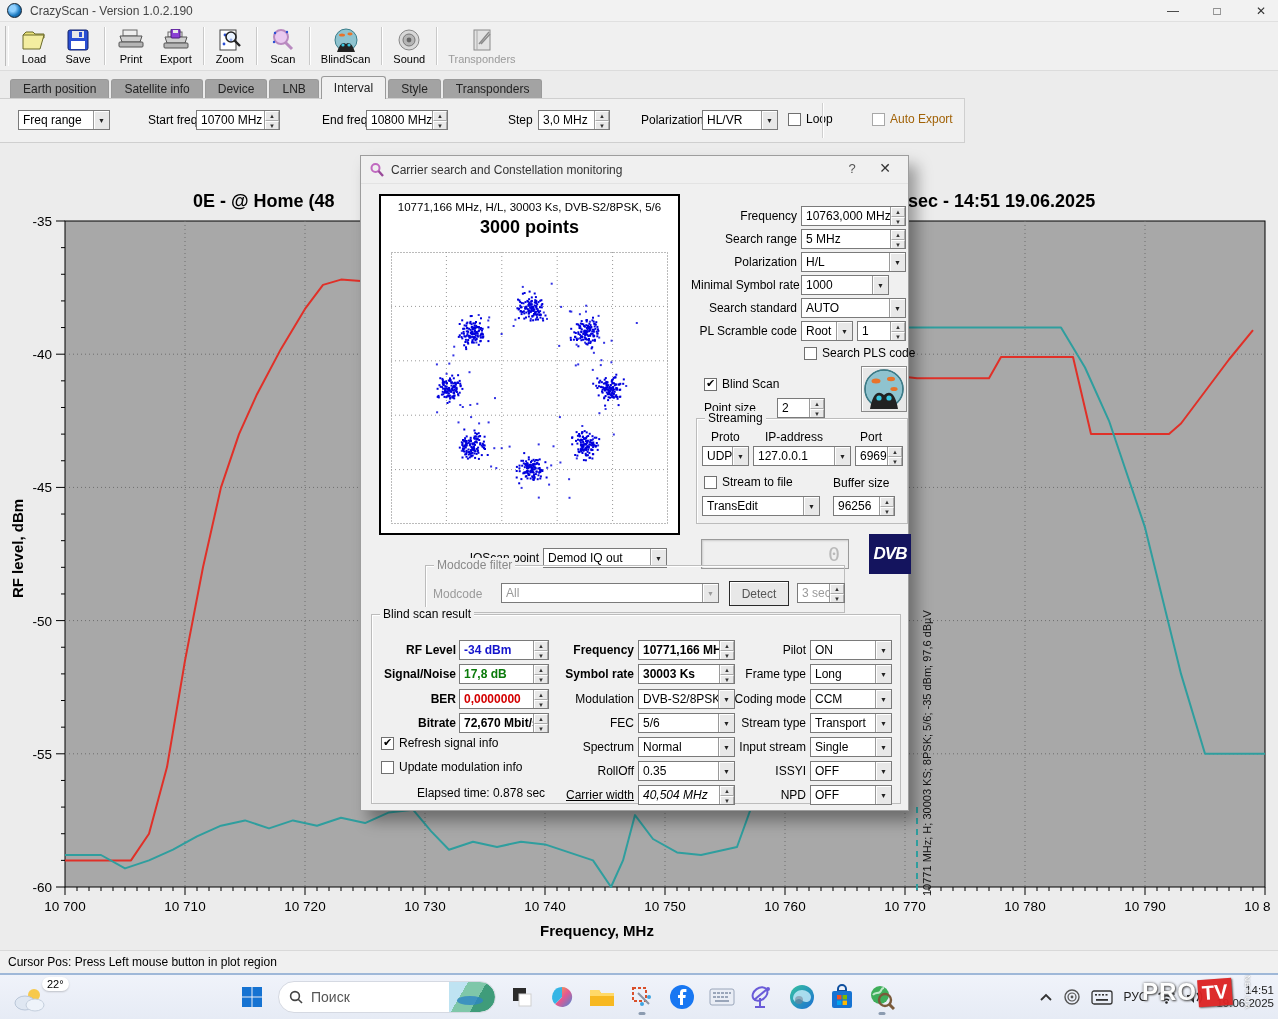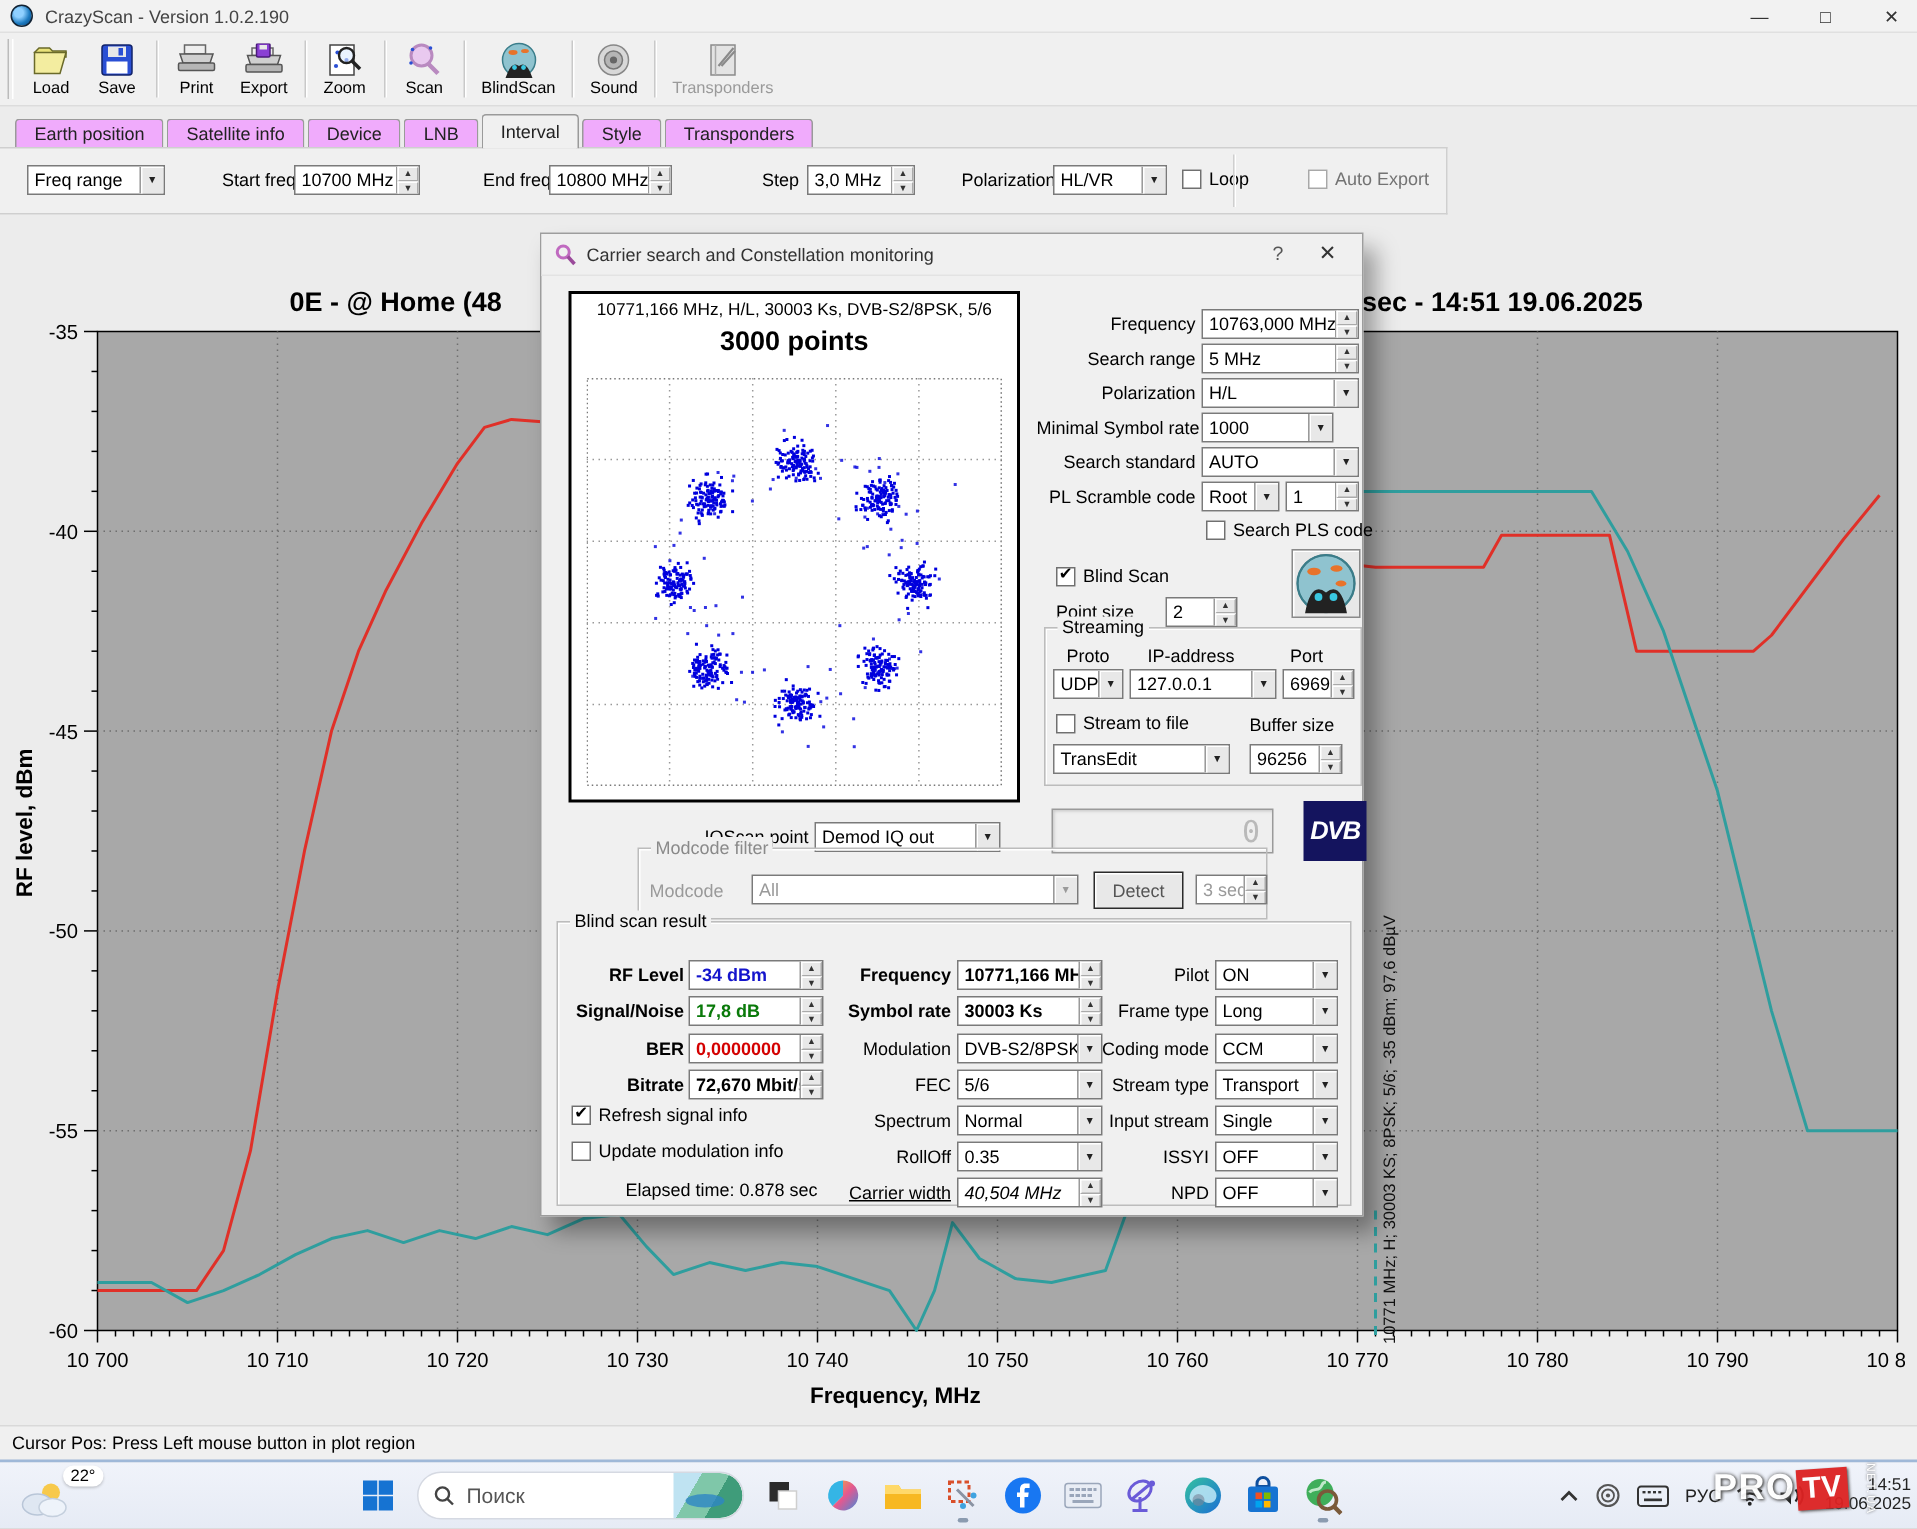--- a/index.html
+++ b/index.html
@@ -19,39 +19,39 @@
   
   #toolbar { position:absolute; left:0; top:22px; width:100%; height:49px; background:#f0f0f0; border-bottom:1px solid #dcdcdc; display:flex; align-items:stretch; padding-left:2px; }
   .grip { width:4px; margin:4px 3px; border-left:1px solid #bbb; border-right:1px solid #fff; }
   .tbtn { display:flex; flex-direction:column; align-items:center; justify-content:center; padding:2px 7px; min-width:44px; }
   .tbtn .ticon { width:26px; height:24px; display:flex; align-items:center; justify-content:center; }
   .tbtn .tlabel { font-size:11px; margin-top:1px; }
   .tbtn.disabled .tlabel { color:#9a9a9a; }
   .tsep { width:1px; background:#c9c9c9; margin:5px 4px; box-shadow:1px 0 0 #fff; }
   
   #tabs { position:absolute; left:10px; top:76px; height:23px; display:flex; align-items:flex-end; }
-  .tab { height:20px; padding:2px 12px 0; border:1px solid #9a9a9a; border-bottom:none; border-radius:3px 3px 0 0; margin-right:2px; background:#f0abfc; font-size:12px; color:#222; }
+  .tab { height:20px; padding:2px 12px 0; border:1px solid #9a9a9a; border-bottom:none; border-radius:3px 3px 0 0; margin-right:2px; background:#a3a3a3; font-size:12px; color:#222; }
   .tab.active { height:23px; background:#f0f0f0; position:relative; z-index:2; padding-top:4px; }
   
   #settings { position:absolute; left:0; top:98px; width:965px; height:45px; background:#f0f0f0; border:1px solid #cfcfcf; border-left:none; }
   #settings .vsep { position:absolute; top:4px; bottom:4px; width:1px; background:#cfcfcf; box-shadow:1px 0 0 #fff; }
   .lbl { position:absolute; font-size:12px; white-space:nowrap; }
   .lbl.gray { color:#9a9a9a; }
   
   .sf, .dd { position:absolute; height:20px; background:#fff; border:1px solid #7a7a7a; display:flex; align-items:center; overflow:hidden; }
   .sf-val, .dd-val { flex:1; padding:0 4px; font-size:12px; white-space:nowrap; overflow:hidden; }
   .spin { width:15px; height:100%; display:flex; flex-direction:column; border-left:1px solid #9a9a9a; }
   .spin i { flex:1; font-style:normal; font-size:6px; line-height:8px; text-align:center; color:#333; background:#e8e8e8; border:1px solid #fff; border-bottom-color:#aaa; border-right-color:#aaa; }
   .dd-btn { width:16px; height:100%; font-size:7px; display:flex; align-items:center; justify-content:center; color:#222; background:#e8e8e8; border-left:1px solid #9a9a9a; box-shadow:inset 1px 1px 0 #fff; }
   .dd.disabled .dd-val { color:#9a9a9a; }
   .dd.disabled .dd-btn { color:#9a9a9a; }
   .cb { position:absolute; display:flex; align-items:center; gap:5px; font-size:12px; white-space:nowrap; }
   .cb .box { width:13px; height:13px; background:#fff; border:1px solid #707070; display:flex; align-items:center; justify-content:center; font-size:11px; line-height:11px; }
   .cb.checked .box::before { content:"✔"; margin-top:-2px; }
-  .cb.gray { color:#737373; }
+  .cb.gray { color:#a16207; }
   .cb.gray .box { border-color:#a8a8a8; }
   
   #chart-title-left { position:absolute; left:193px; top:191px; width:167px; overflow:hidden; white-space:nowrap; font-size:18px; font-weight:bold; }
   #chart-title-right { position:absolute; left:908px; top:191px; white-space:nowrap; font-size:18px; font-weight:bold; }
   #chart-wrap { position:absolute; left:20px; top:210px; width:1250px; height:710px; }
   #xaxis-label { position:absolute; left:540px; top:922px; font-size:15px; font-weight:bold; }
   #yaxis-label { position:absolute; left:-38px; top:540px; font-size:15px; font-weight:bold; transform:rotate(-90deg); transform-origin:center; width:110px; text-align:center; }
   #marker-text { position:absolute; left:921px; top:896px; transform:rotate(-90deg); transform-origin:0 0; font-size:11px; white-space:nowrap; color:#111; }
   
   #statusbar { position:absolute; left:0; top:950px; width:100%; height:23px; background:#f0f0f0; border-top:1px solid #d9d9d9; display:flex; align-items:center; padding-left:8px; font-size:12px; }

